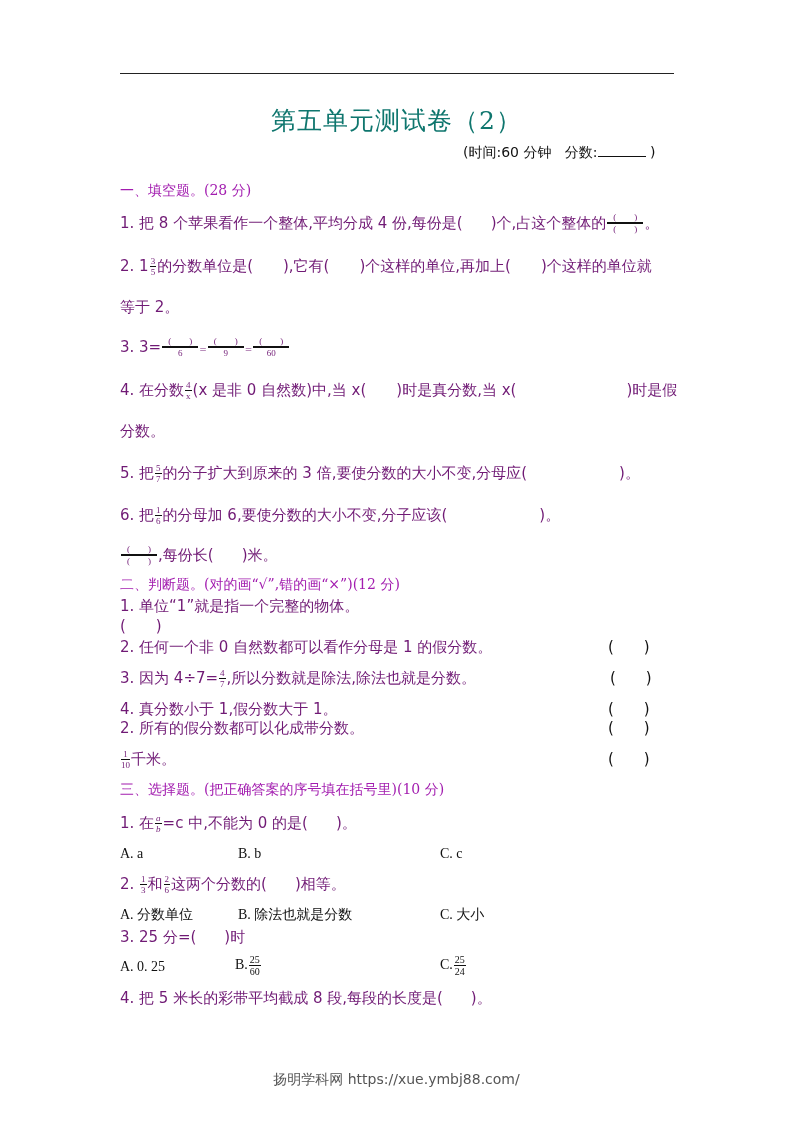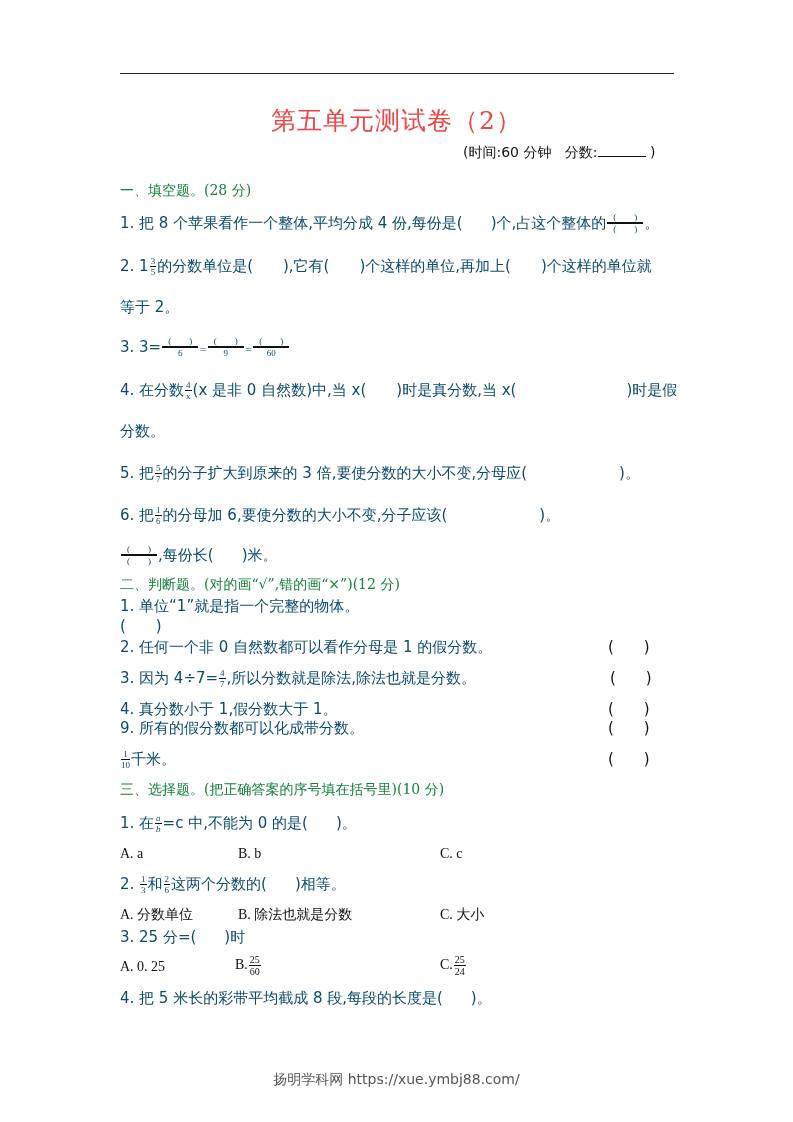--- a/index.html
+++ b/index.html
@@ -1,24 +1,24 @@
 <!DOCTYPE html>
 <html><head>
 <meta charset="utf-8">
 <style>
   html, body { margin: 0; padding: 0; background: #ffffff; }
   body { width: 793px; height: 1122px; position: relative; overflow: hidden;
          font-family: "DejaVu Sans", "Liberation Sans", sans-serif; color: #111; }
   .rule { position: absolute; left: 120px; top: 73px; width: 554px; height: 1px; background: #222; }
   .title { position: absolute; left: 0; width: 793px; top: 104px; text-align: center;
-           font-family: "DejaVu Serif", "Liberation Serif", serif; font-size: 25px; color: #ef4444; letter-spacing: 1px; }
+           font-family: "DejaVu Serif", "Liberation Serif", serif; font-size: 25px; color: #0f766e; letter-spacing: 1px; }
   .meta { position: absolute; left: 463px; top: 142px; font-size: 14px; color: #111; white-space: nowrap; }
   .meta .blank { display: inline-block; width: 48px; border-bottom: 1px solid #111; height: 14px; vertical-align: baseline; }
-  .line { position: absolute; left: 120px; font-size: 15px; white-space: nowrap; color: #0c4a6e; }
-  .sec { font-family: "DejaVu Serif", "Liberation Serif", serif; color: #15803d; font-size: 14px; }
+  .line { position: absolute; left: 120px; font-size: 15px; white-space: nowrap; color: #701a75; }
+  .sec { font-family: "DejaVu Serif", "Liberation Serif", serif; color: #a21caf; font-size: 14px; }
   .gap { display: inline-block; }
   .frac { display: inline-block; vertical-align: middle; text-align: center; font-size: 9px; line-height: 10px;
           font-family: "Liberation Serif", serif; margin: 0 1px; }
   .frac .n { display: block; border-bottom: 1px solid #111; padding: 0 1px; }
   .frac .d { display: block; }
   .frac.wide .n { min-width: 34px; border-bottom-width: 2px; }
   .paren-box { position: absolute; font-size: 15px; white-space: nowrap; }
   .opt { position: absolute; font-size: 14px; white-space: nowrap; font-family: "Liberation Serif", serif; }
   .footer { position: absolute; left: 0; width: 793px; top: 1071px; text-align: center; font-size: 14px; color: #555; }
   i { font-family: "Liberation Serif", serif; }
@@ -73,21 +73,21 @@
 <div class="paren-box" style="left:608px;top:638px">(　　)</div>
 
 <div class="line" style="top:668px">
   <span>3. 因为 4÷7=</span><span class="frac"><span class="n">4</span><span class="d">7</span></span><span>,所以分数就是除法,除法也就是分数。</span>
 </div>
 <div class="paren-box" style="left:610px;top:669px">(　　)</div>
 
 <div class="line" style="top:700px">4. 真分数小于 1,假分数大于 1。</div>
 <div class="paren-box" style="left:608px;top:700px">(　　)</div>
 
-<div class="line" style="top:719px">9. 所有的假分数都可以化成带分数。</div>
+<div class="line" style="top:719px">2. 所有的假分数都可以化成带分数。</div>
 <div class="paren-box" style="left:608px;top:719px">(　　)</div>
 
 <div class="line" style="top:749px">
   <span class="frac"><span class="n">1</span><span class="d">10</span></span><span>千米。</span>
 </div>
 <div class="paren-box" style="left:608px;top:750px">(　　)</div>
 
 <div class="line sec" style="top:781px">三、选择题。(把正确答案的序号填在括号里)(10 分)</div>
 
 <div class="line" style="top:813px">

